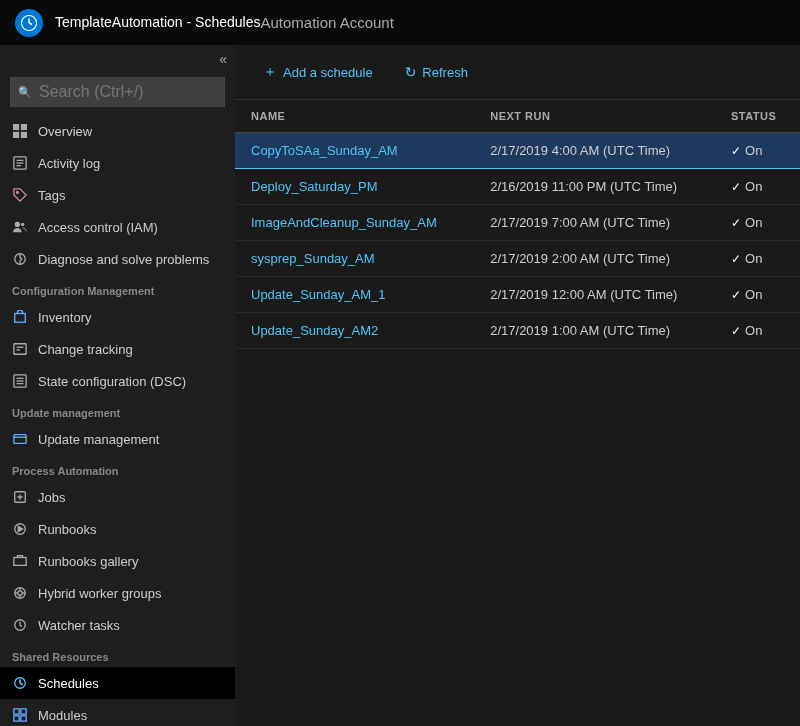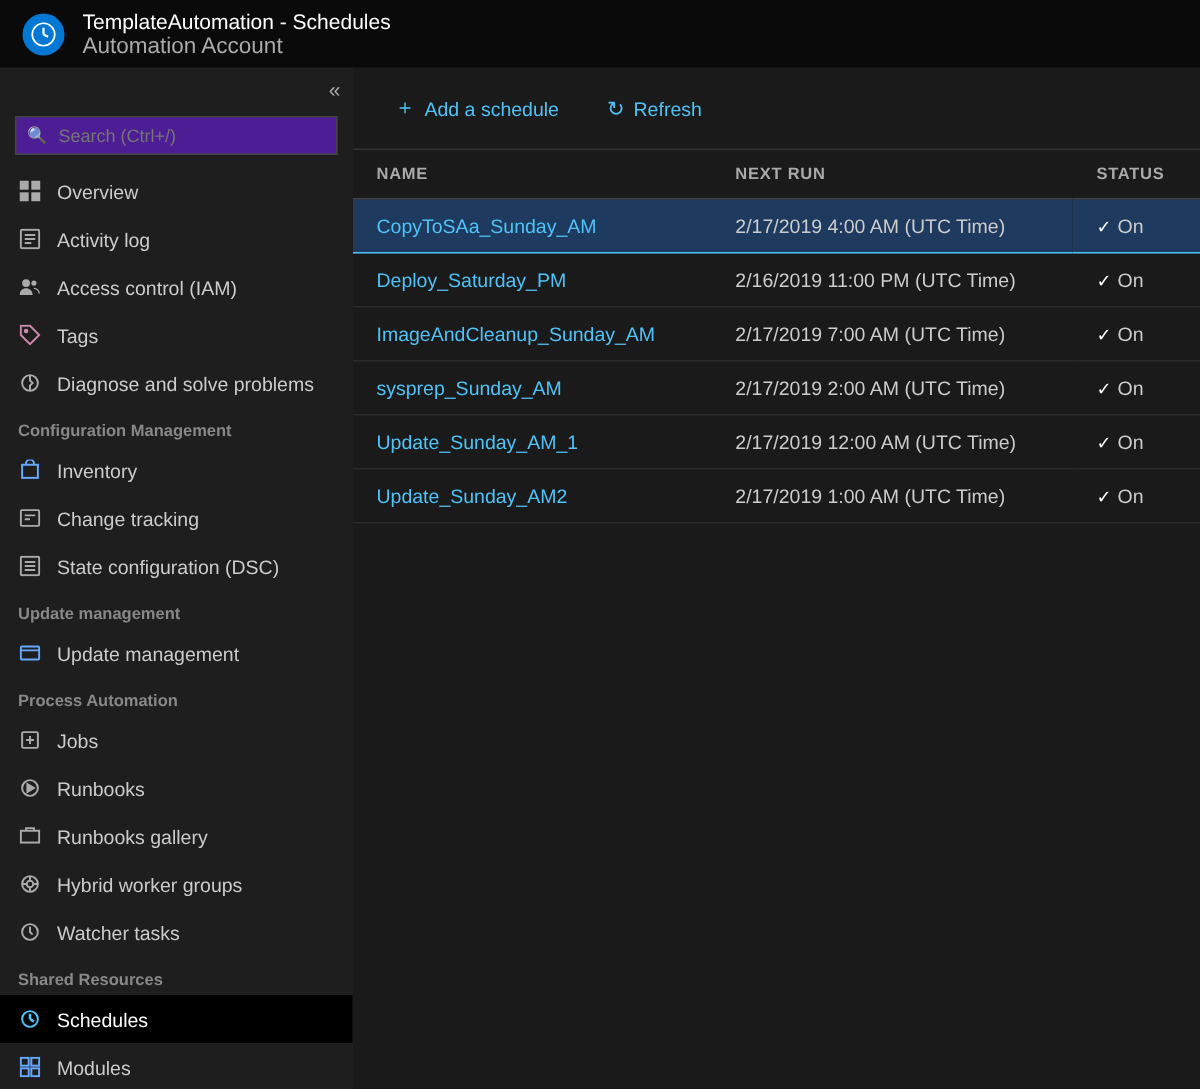--- a/index.html
+++ b/index.html
@@ -32,21 +32,20 @@
       background: #0078d4;
       display: flex;
       align-items: center;
       justify-content: center;
       color: white;
       font-size: 14px;
       flex-shrink: 0;
     }
     .top-bar-title {
       display: flex;
-      flex-direction: column;
       justify-content: flex-end;
     }
     .top-bar-title .main-title {
       color: #fff;
       font-size: 14px;
       font-weight: 500;
     }
     .top-bar-title .sub-title {
       color: #aaa;
       font-size: 15px;
@@ -85,25 +84,25 @@
       font-size: 14px;
     }
 
     
     .sidebar-search {
       padding: 4px 10px 8px 10px;
       flex-shrink: 0;
     }
     .sidebar-search input {
       width: 100%;
-      background: #4c1d95;
+      background: #404040;
       border: 1px solid #444;
       color: #ccc;
       padding: 5px 8px 5px 28px;
-      font-size: 12px;
+      font-size: 16px;
       outline: none;
     }
     .search-wrapper {
       position: relative;
     }
     .search-wrapper .search-icon-inner {
       position: absolute;
       left: 8px;
       top: 50%;
       transform: translateY(-50%);
@@ -283,37 +282,37 @@
               <rect x="1" y="1" width="14" height="14" rx="1"></rect>
               <line x1="4" y1="5" x2="12" y2="5"></line>
               <line x1="4" y1="8" x2="12" y2="8"></line>
               <line x1="4" y1="11" x2="9" y2="11"></line>
             </svg>
           </span>
           <span class="nav-label">Activity log</span>
         </div>
         <div class="nav-item">
           <span class="nav-icon">
+            <svg width="14" height="14" viewBox="0 0 16 16" fill="none" stroke="#c8a" stroke-width="1.5">
+              <path d="M1 1h7l7 7-7 7-7-7z"></path>
+              <circle cx="5" cy="5" r="1" fill="#c8a"></circle>
+            </svg>
+          </span>
+          <span class="nav-label">Tags</span>
+        </div>
+        <div class="nav-item">
+          <span class="nav-icon">
             <svg width="14" height="14" viewBox="0 0 16 16" fill="#aaa">
               <circle cx="5" cy="5" r="3"></circle>
               <circle cx="11" cy="5" r="2"></circle>
               <path d="M0 14c0-3 2.5-5 5-5s5 2 5 5"></path>
               <path d="M11 9c2 0 4 1.5 4 4" stroke="#aaa" fill="none"></path>
             </svg>
           </span>
           <span class="nav-label">Access control (IAM)</span>
-        </div>
-        <div class="nav-item">
-          <span class="nav-icon">
-            <svg width="14" height="14" viewBox="0 0 16 16" fill="none" stroke="#c8a" stroke-width="1.5">
-              <path d="M1 1h7l7 7-7 7-7-7z"></path>
-              <circle cx="5" cy="5" r="1" fill="#c8a"></circle>
-            </svg>
-          </span>
-          <span class="nav-label">Tags</span>
         </div>
         <div class="nav-item">
           <span class="nav-icon">
             <svg width="14" height="14" viewBox="0 0 16 16" fill="none" stroke="#aaa" stroke-width="1.5">
               <path d="M8 2v4l2 2-2 2v4"></path>
               <circle cx="8" cy="8" r="6"></circle>
             </svg>
           </span>
           <span class="nav-label">Diagnose and solve problems</span>
         </div>

